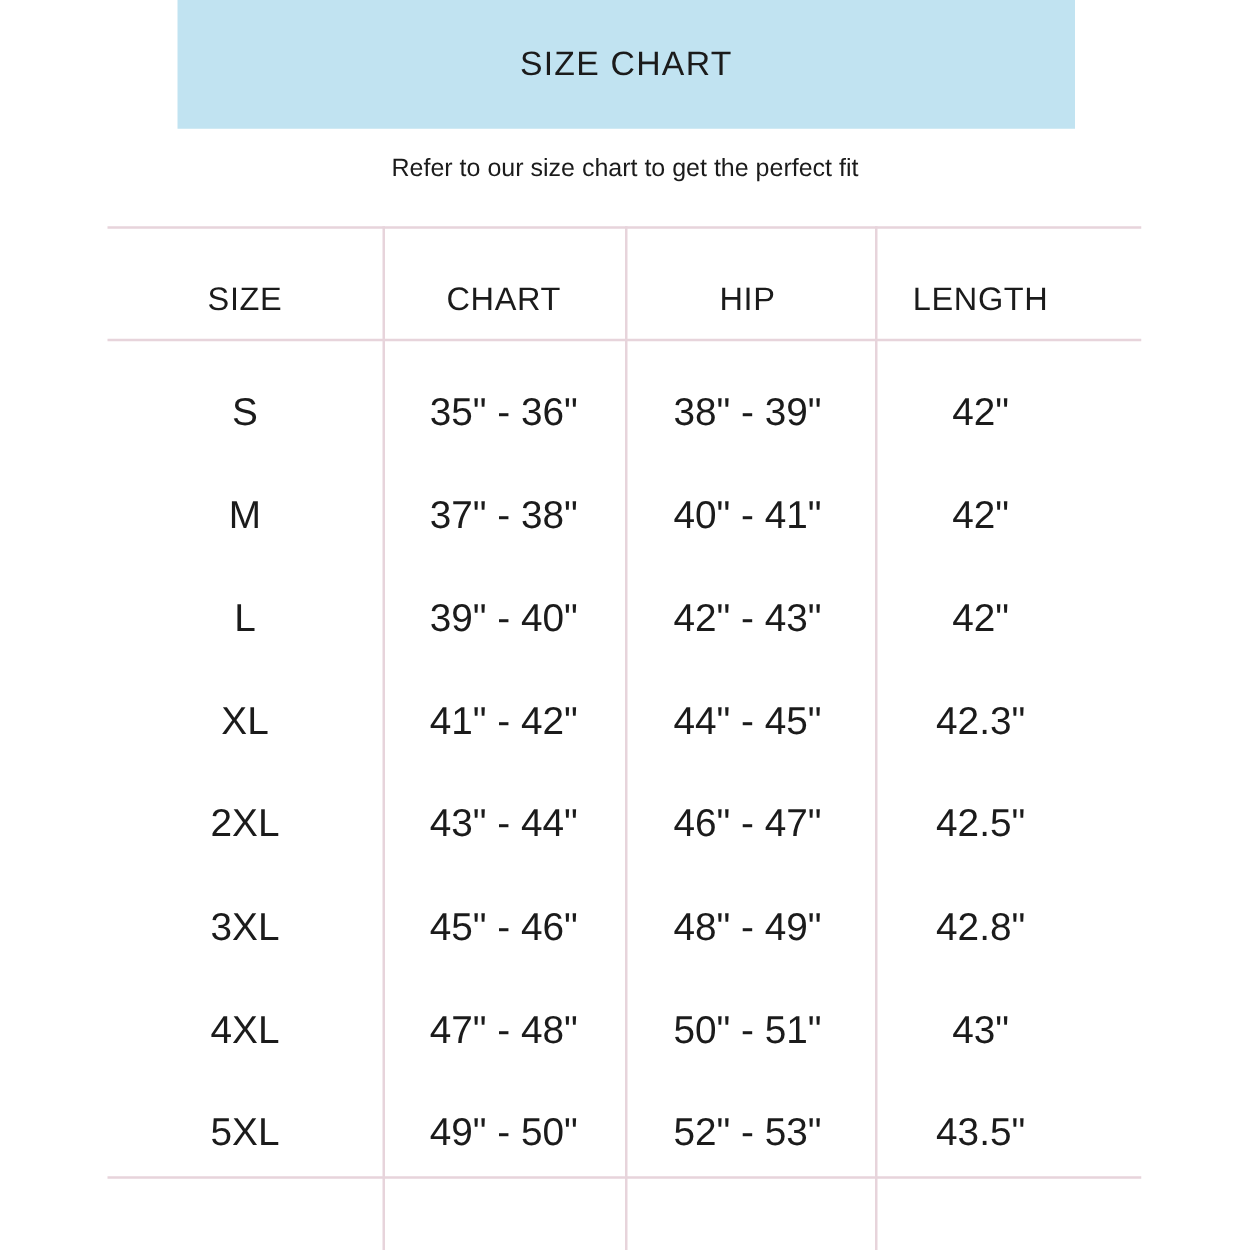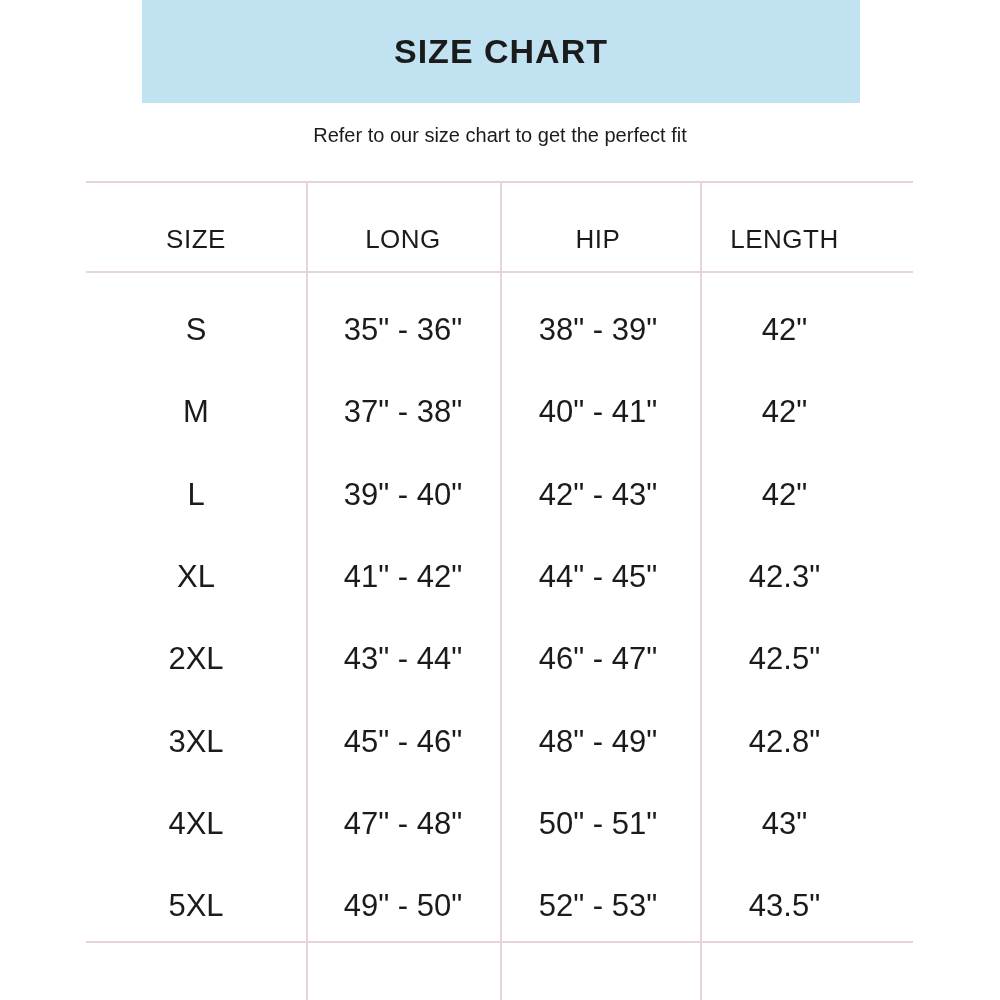--- a/index.html
+++ b/index.html
@@ -6,21 +6,21 @@
   body{
     width:1000px;height:1000px;position:relative;background:#ffffff;
     font-family:"Liberation Sans", sans-serif;color:#1b1b1b;overflow:hidden;
   }
   .header-band{
     position:absolute;left:142px;top:0;width:718px;height:103px;
     background:#c1e3f1;display:flex;flex-direction:column;
     align-items:center;justify-content:center;gap:1px;
   }
   .title{font-size:40px;font-weight:bold;letter-spacing:0.5px;line-height:1.1;}
-  .subtitle{font-size:34px;letter-spacing:1px;line-height:1.1;font-weight:bold;}
+  .subtitle{font-size:27px;letter-spacing:1px;line-height:1.1;}
   .tagline{
     position:absolute;left:0;top:124px;width:1000px;text-align:center;
     font-size:20px;
   }
   .hline{position:absolute;left:86px;width:827px;height:2px;background:#e7d4db;}
   .hline-top{top:181px;}
   .hline-mid{top:271px;}
   .hline-bottom{top:941px;}
   .vline{position:absolute;top:181px;height:819px;width:2px;background:#e7d4db;}
   .vline-1{left:306px;}
@@ -52,21 +52,21 @@
 
 <div class="hline hline-top"></div>
 <div class="hline hline-mid"></div>
 <div class="hline hline-bottom"></div>
 <div class="vline vline-1"></div>
 <div class="vline vline-2"></div>
 <div class="vline vline-3"></div>
 
 <div class="thead-grid">
   <div class="cell">SIZE</div>
-  <div class="cell">LONG</div>
+  <div class="cell">CHART</div>
   <div class="cell col-hip">HIP</div>
   <div class="cell col-length">LENGTH</div>
 </div>
 
 <div class="tbody-grid">
   <div class="row">
     <div class="cell">S</div>
     <div class="cell">35" - 36"</div>
     <div class="cell col-hip">38" - 39"</div>
     <div class="cell col-length">42"</div>

